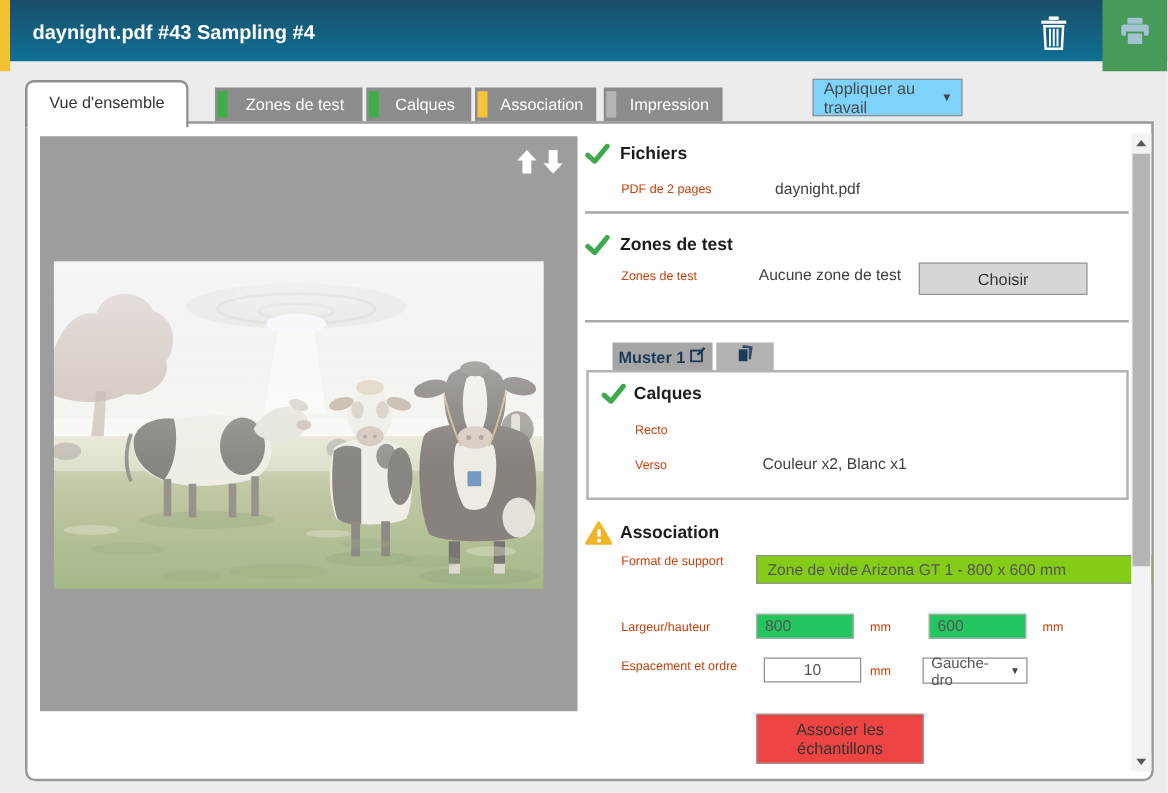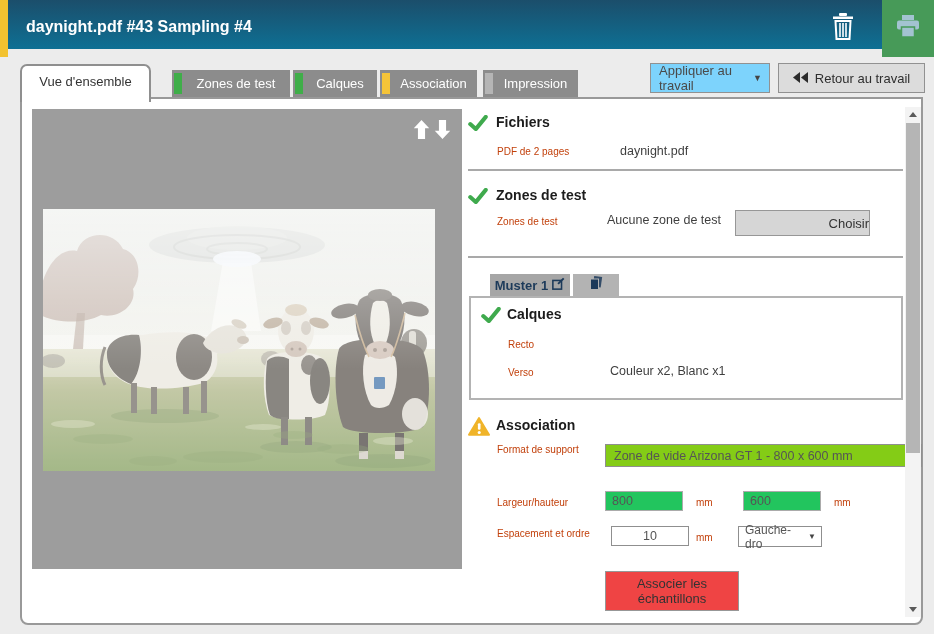--- a/index.html
+++ b/index.html
@@ -53,21 +53,21 @@
   .val{position:absolute;font-size:12.5px;color:#3f3f3f;}
   .divider{position:absolute;left:446px;width:435px;height:2px;background:#a9a9a9;}
 
   #chk-fichiers{left:446px;top:16px;} #title-fichiers{left:474px;top:15px;}
   #lbl-pdf{left:475px;top:45px;} #val-pdf{left:598px;top:45px;}
   #divider1{top:70px;}
   #chk-zones{left:446px;top:89px;} #title-zones{left:474px;top:88px;}
   #lbl-zones{left:475px;top:115px;} #val-zones{left:585px;top:114px;}
   .choisir-btn{position:absolute;left:713px;top:111px;width:135px;height:26px;background:#d6d6d6;
                border:1px solid #979797;box-sizing:border-box;font-size:13px;color:#333;
-               display:flex;align-items:center;justify-content:flex-end;cursor:pointer;}
+               display:flex;align-items:center;justify-content:center;cursor:pointer;}
   #divider2{top:157px;}
 
   .muster-tab{position:absolute;left:468px;top:175px;width:80px;height:22px;background:#a6a6a6;
               color:#1c3a5a;font-size:13px;font-weight:bold;display:flex;align-items:center;
               justify-content:center;gap:4px;cursor:pointer;}
   .copy-tab{position:absolute;left:551px;top:175px;width:46px;height:22px;background:#b3b3b3;
             display:flex;align-items:center;justify-content:center;cursor:pointer;}
 
   .calques-box{position:absolute;left:447px;top:197px;width:430px;height:100px;
                border:2px solid #b3b3b3;box-sizing:content-box;}
@@ -160,29 +160,20 @@
   </div>
   <div class="tab" id="tab-impression">
     <span class="ind ind-gray"></span>
     <span>Impression</span>
   </div>
 
   <div class="apply-select">
     <span>Appliquer au travail</span>
     <span class="caret">▼</span>
   </div>
-  <div class="back-btn">
-    <span>
-      <svg width="16" height="11" viewBox="0 0 16 11">
-        <polygon points="7,0 7,11 0,5.5" fill="#2b2b2b"></polygon>
-        <polygon points="15,0 15,11 8,5.5" fill="#2b2b2b"></polygon>
-      </svg>
-    </span>
-    <span>Retour au travail</span>
-  </div>
 
   <div class="panel">
 
     <div class="preview">
       <div class="mv-btn" id="mv-up">
         <span>
           <svg width="17" height="19" viewBox="0 0 14 16">
               <path d="M7 0 L13.5 7 H10 V16 H4 V7 H0.5 Z" fill="#fff"></path>
             </svg>
         </span>

